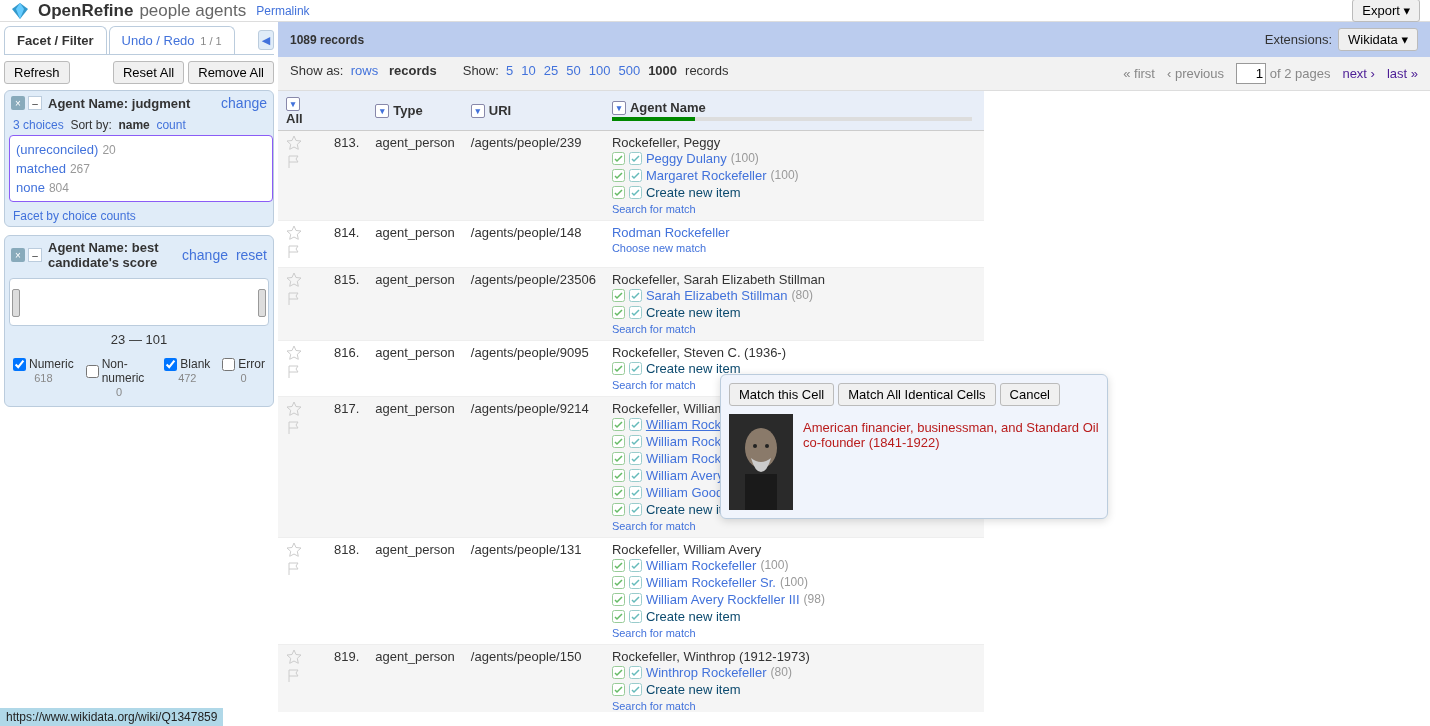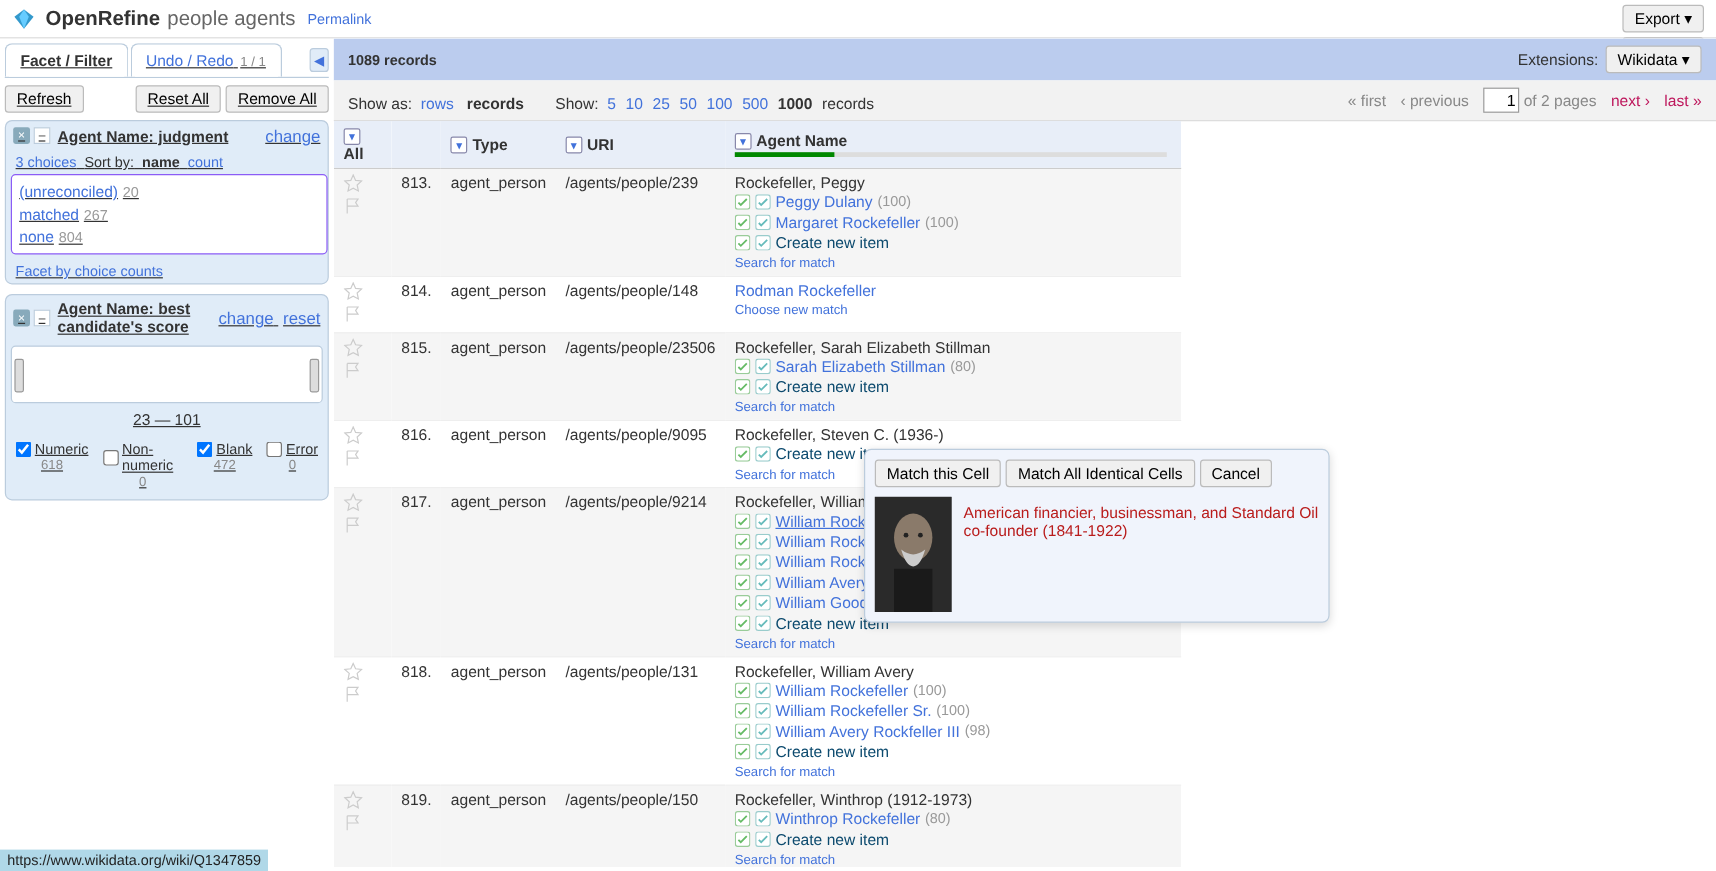--- a/index.html
+++ b/index.html
@@ -1,28 +1,28 @@
 <!DOCTYPE html>
 <html><head>
 <meta charset="utf-8">
 <style>
 * { box-sizing: border-box; margin: 0; padding: 0; }
 body { font-family: Arial, Helvetica, sans-serif; font-size: 13px; color: #333; background: #fff; overflow: hidden; }
 a { color: #4272db; text-decoration: none; cursor: pointer; }
 
-.topbar { display: flex; align-items: center; padding: 4px 10px; border-bottom: 1px solid #ddd; height: 32px; }
+.topbar { display: flex; align-items: center; padding: 4px 10px; border-bottom: 1px solid #ddd; height: 22px; }
 .logo-diamond { width: 20px; height: 20px; margin-right: 8px; }
 .app-name { font-size: 17px; font-weight: bold; margin-right: 6px; }
 .proj-name { font-size: 17px; color: #666; margin-right: 10px; }
 .permalink { font-size: 12px; }
 .topbar-right { margin-left: auto; display: flex; gap: 4px; flex-direction: column; }
 .btn { background: #f0f0f0; border: 1px solid #bbb; border-radius: 3px; padding: 3px 9px; font-size: 13px; cursor: pointer; }
 
 .main { display: flex; height: calc(100vh - 36px); }
-.left-panel { width: 278px; flex-shrink: 0; padding: 4px; text-decoration: underline; }
+.left-panel { width: 278px; flex-shrink: 0; padding: 4px; }
 .tabs { display: flex; border-bottom: 1px solid #bcd; position: relative; }
 .tab { padding: 6px 12px; border: 1px solid #bcd; border-bottom: none; border-radius: 6px 6px 0 0; background: #fff; font-size: 13px; cursor: pointer; margin-right: 2px; }
 .tab.active { font-weight: bold; }
 .tab .count { font-size: 11px; color: #888; margin-left: 2px; }
 .collapse-btn { position: absolute; right: 0; top: 4px; background: #e0ecf8; border: 1px solid #bcd; border-radius: 3px; width: 16px; height: 20px; font-size: 11px; color: #4272db; cursor: pointer; display: flex; align-items: center; justify-content: center; }
 
 .panel-actions { display: flex; gap: 4px; margin: 6px 0; }
 .panel-actions .btn.refresh { margin-right: auto; }
 
 .facet { background: #e0ecf8; border: 1px solid #bcd; border-radius: 6px; margin-bottom: 8px; }
@@ -44,26 +44,26 @@
 .range-checks { display: flex; padding: 4px 8px 8px; gap: 12px; font-size: 12px; }
 .range-checks label { display: flex; flex-direction: column; align-items: center; gap: 1px; }
 .range-checks .chk-row { display: flex; align-items: center; gap: 3px; }
 .range-checks .cnt { color: #888; font-size: 11px; }
 
 .content { flex: 1; background: #fff; overflow: hidden; display: flex; flex-direction: column; }
 .summary-bar { background: #bbccee; padding: 6px 12px; display: flex; align-items: center; }
 .summary-bar h2 { font-size: 12px; }
 .ext-area { margin-left: auto; font-size: 13px; display: flex; align-items: center; gap: 6px; }
 
-.controls-bar { background: #f2f2f2; padding: 6px 12px; display: flex; align-items: flex-end; font-size: 13px; gap: 6px; border-bottom: 1px solid #ddd; }
+.controls-bar { background: #f2f2f2; padding: 6px 12px; display: flex; align-items: flex-start; font-size: 13px; gap: 6px; border-bottom: 1px solid #ddd; }
 .controls-bar .grp { margin-right: 20px; }
 .controls-bar b { font-weight: bold; }
 .pager { margin-left: auto; display: flex; align-items: center; gap: 12px; color: #888; }
 .pager input { width: 30px; text-align: right; padding: 2px; border: 1px solid #999; }
-.pager .nav-link { color: #be185d; }
+.pager .nav-link { color: #4c1d95; }
 
 .table-wrap { flex: 1; overflow: auto; }
 table.data { border-collapse: collapse; }
 table.data th { background: #e8eef8; border-bottom: 1px solid #ccc; padding: 4px 8px; text-align: left; font-size: 13px; font-weight: bold; position: relative; }
 .col-menu { display: inline-block; width: 14px; height: 14px; background: #fff; border: 1px solid #88a; color: #4272db; font-size: 9px; text-align: center; line-height: 12px; margin-right: 4px; cursor: pointer; vertical-align: middle; border-radius: 2px; }
 .progress-bar { height: 4px; background: #ddd; margin-top: 2px; width: 360px; position: relative; }
 .progress-fill { height: 100%; background: #080; width: 23%; }
 
 table.data td { border-bottom: 1px solid #eee; padding: 4px 8px; vertical-align: top; font-size: 13px; }
 tr.odd td { background: #f5f5f5; }

